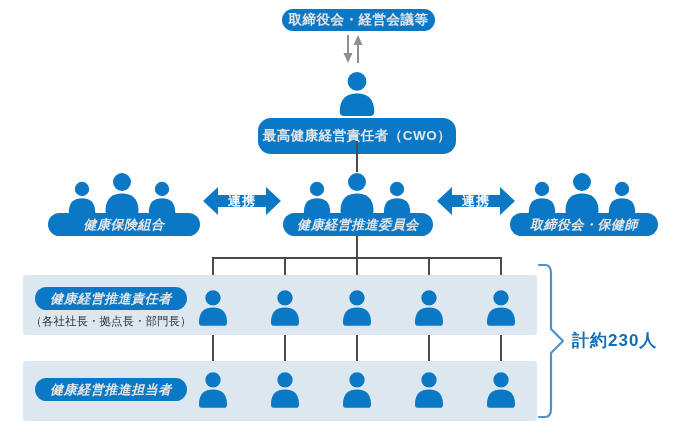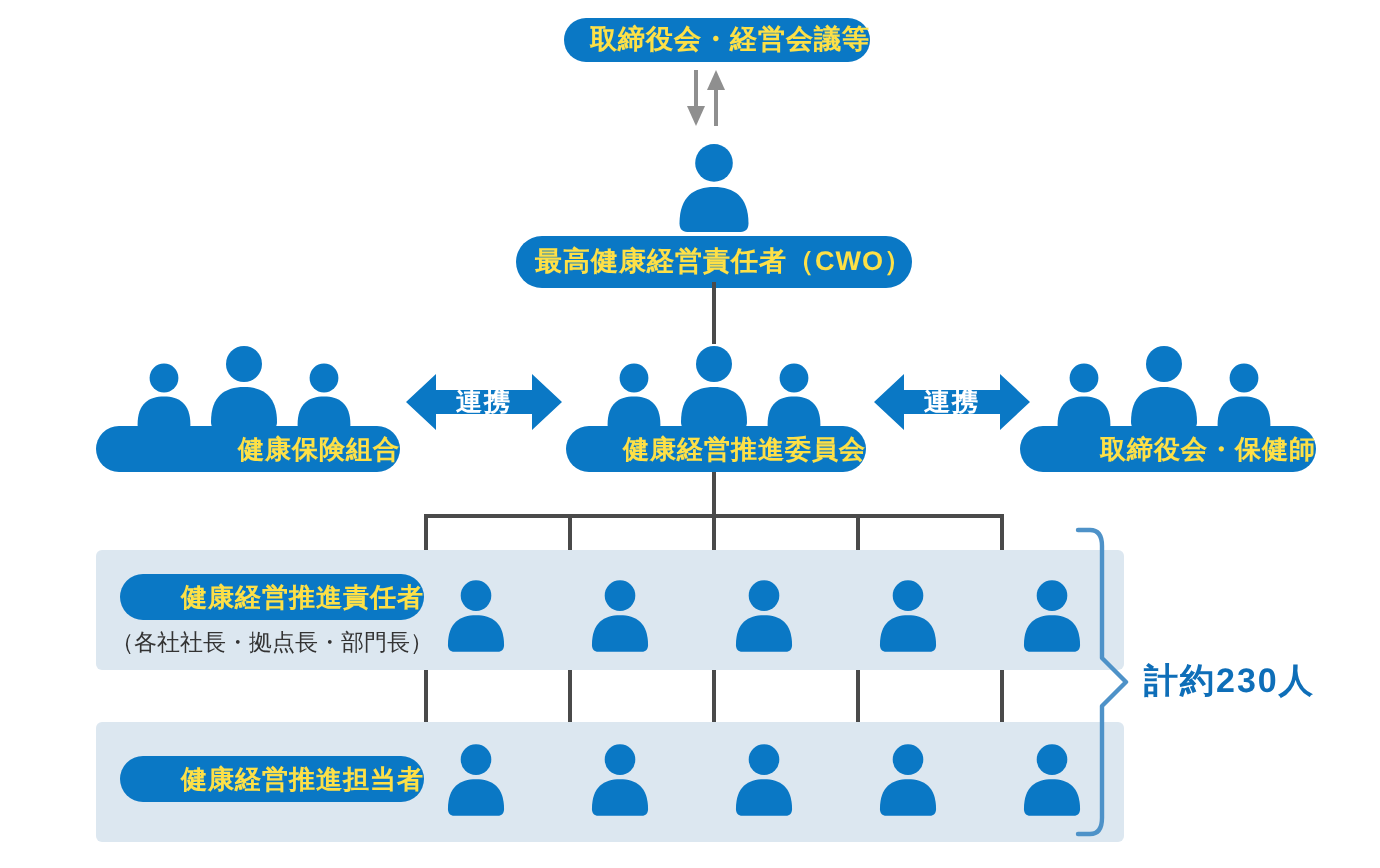--- a/index.html
+++ b/index.html
@@ -7,43 +7,42 @@
   body {
     font-family: "Liberation Sans", "DejaVu Sans", sans-serif;
     width: 690px; height: 434px; overflow: hidden;
   }
   .stage {
     position: relative; width: 690px; height: 434px; background: #ffffff;
   }
   .pill {
     position: absolute;
     background: #0a78c5;
-    color: #fde047;
+    color: #e5e5e5;
     border-radius: 13px;
-    display: flex; align-items: center; justify-content: flex-end;
+    display: flex; align-items: center; justify-content: center;
     font-weight: bold;
     font-size: 13.5px;
     letter-spacing: 0.5px;
     white-space: nowrap;
   }
-  .pill.small { font-size: 13px; }
+  .pill.small { font-size: 13px; font-style: italic; }
   .subtitle {
     position: absolute;
     color: #333333;
     font-size: 11.5px;
     font-weight: normal;
     text-align: center;
     white-space: nowrap;
   }
   .band {
     position: absolute;
     left: 23px; width: 514px;
     background: #dce7f0;
     border-radius: 3px;
-    margin-left: 25px;
   }
   .band1 { top: 275px; height: 60px; }
   .band2 { top: 361px; height: 60px; }
   .line-v { position: absolute; width: 2px; background: #4a4a4a; }
   .line-h { position: absolute; height: 2px; background: #4a4a4a; }
   .person-svg { position: absolute; display: block; }
   .cluster-svg { position: absolute; display: block; }
   .person-fill { fill: #0a78c5; }
   .person-outlined { fill: #0a78c5; stroke: #ffffff; stroke-width: 4; paint-order: stroke; }
   .link-arrow { position: absolute; width: 78px; height: 30px; }
@@ -86,21 +85,21 @@
     <path d="M10 1 V20" stroke="#8f8f8f" stroke-width="2" fill="none"></path>
     <path d="M5.5 19 L14.5 19 L10 29 Z" fill="#8f8f8f"></path>
     <path d="M20 29 V10" stroke="#8f8f8f" stroke-width="2" fill="none"></path>
     <path d="M15.5 11 L24.5 11 L20 1 Z" fill="#8f8f8f"></path>
   </svg>
 
   <svg class="person-svg" style="left:331px; top:71px;" width="52" height="46" viewBox="0 0 40 44">
     <use href="#person-shape" class="person-fill"></use>
   </svg>
 
-  <div class="pill" style="left:258px; top:118px; width:198px; height:26px;">
+  <div class="pill" style="left:258px; top:118px; width:198px; height:36px;">
     <span>最高健康経営責任者（CWO）</span>
   </div>
 
   <div class="line-v" style="left:356px; top:141px; height:33px;"></div>
 
   <svg class="cluster-svg" style="left:64px; top:172px;" width="116" height="44" viewBox="0 0 116 44">
     <use href="#person-shape" class="person-fill" transform="translate(2,9) scale(0.8)"></use>
     <use href="#person-shape" class="person-fill" transform="translate(82,9) scale(0.8)"></use>
     <use href="#person-shape" class="person-outlined" transform="translate(38,0)"></use>
   </svg>

